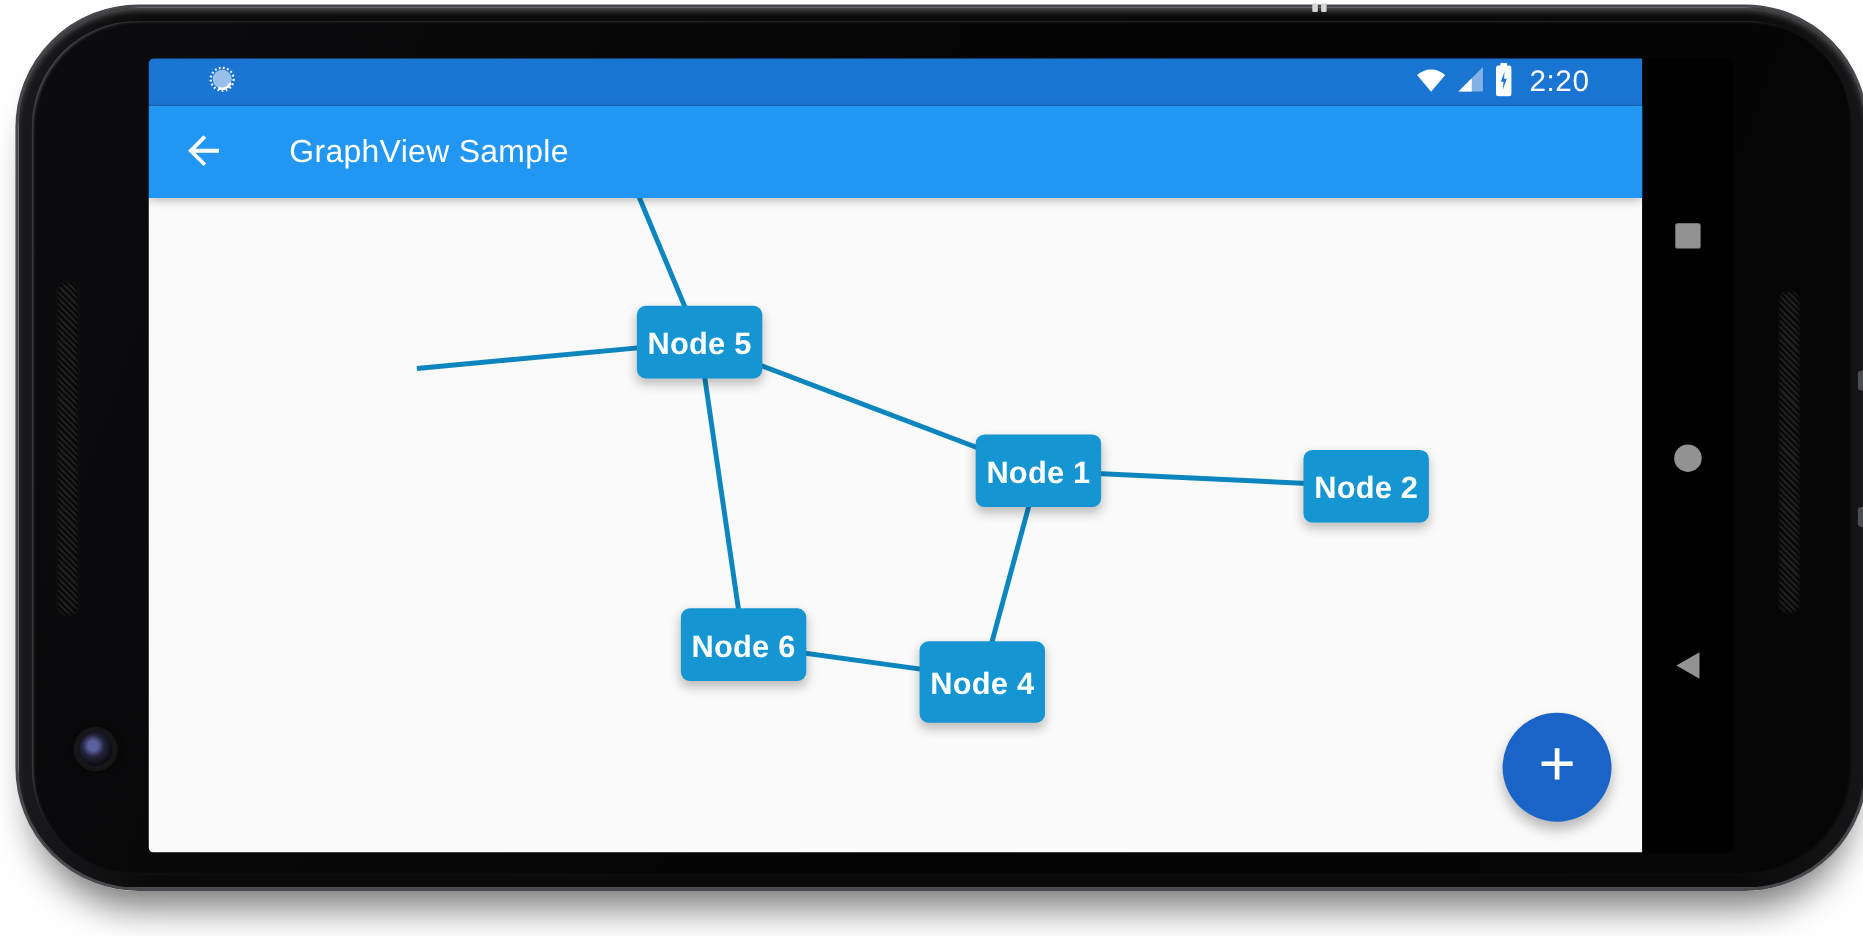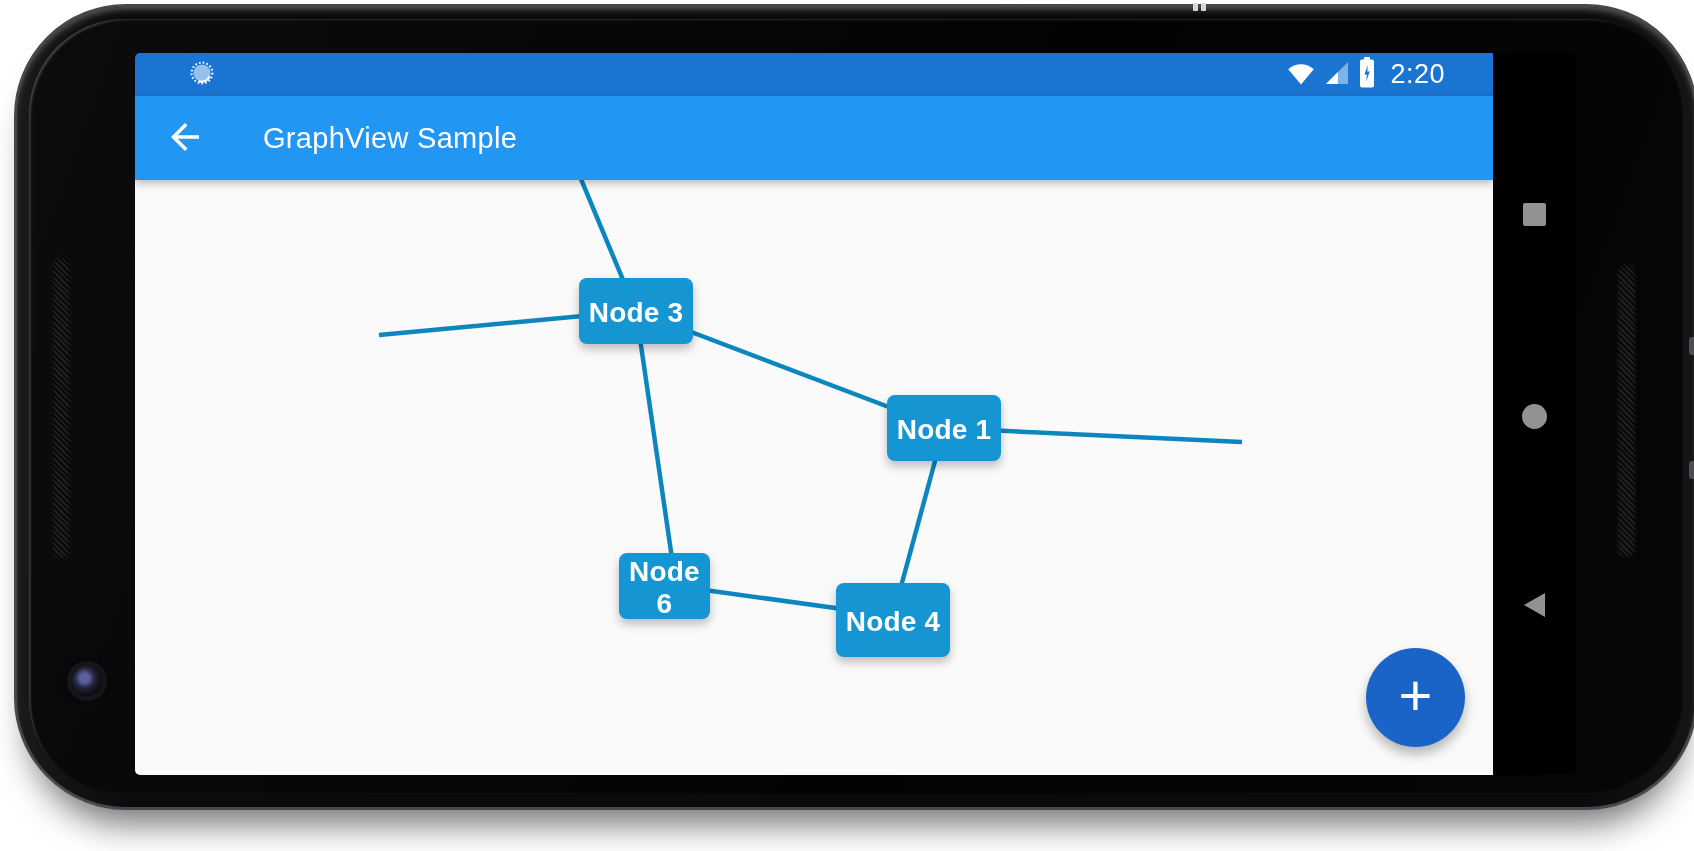--- a/index.html
+++ b/index.html
@@ -157,23 +157,24 @@
             <line x1="501" y1="131" x2="541" y2="406"></line>
             <line x1="809" y1="248" x2="1107" y2="262"></line>
             <line x1="809" y1="248" x2="758" y2="436"></line>
             <line x1="541" y1="406" x2="758" y2="436"></line>
           </svg>
 
         <button class="fab">
           <span>+</span>
         </button>
       <div class="gnode" style="left: 752px; top: 215px; width: 114px; height: 66px;">Node 1</div>
-          <div class="gnode" style="left: 444px; top: 98px; width: 114px; height: 66px;">Node 3</div>
+          <div class="gnode" style="left: 1050px; top: 229px; width: 114px; height: 66px;">Node 2</div>
+          <div class="gnode" style="left: 444px; top: 98px; width: 114px; height: 66px;">Node 5</div>
           <div class="gnode" style="left: 701px; top: 403px; width: 114px; height: 74px;">Node 4</div>
-          <div class="gnode" style="left: 484px; top: 373px; width: 91px; height: 66px; text-align: center;">Node 6</div>
+          <div class="gnode" style="left: 484px; top: 373px; width: 114px; height: 66px; text-align: center;">Node 6</div>
         </div>
 
       <div class="navbar">
         <div class="nav-btn" style="top:148px;">
           <div class="nav-sq-shape"></div>
         </div>
         <div class="nav-btn" style="top:350px;">
           <div class="nav-ci-shape"></div>
         </div>
         <div class="nav-btn" style="top:539px;">

